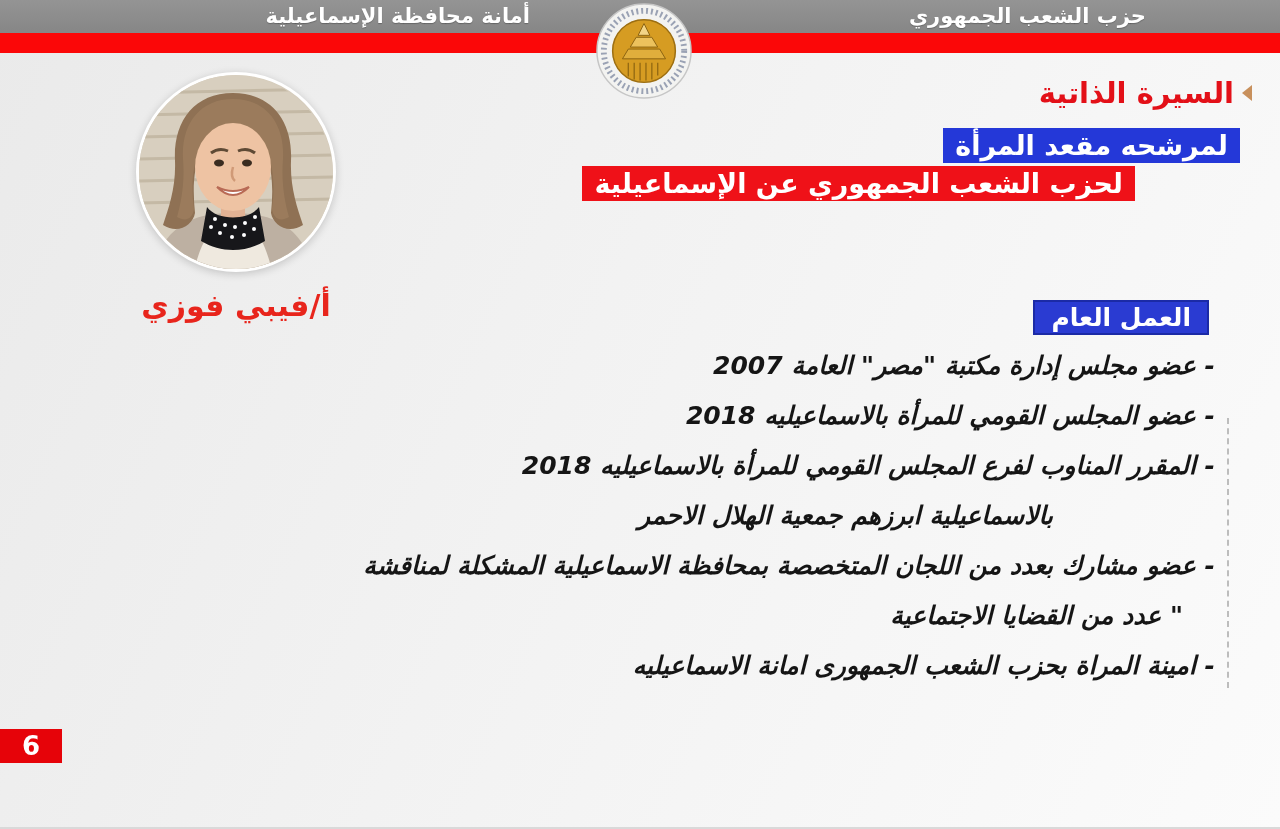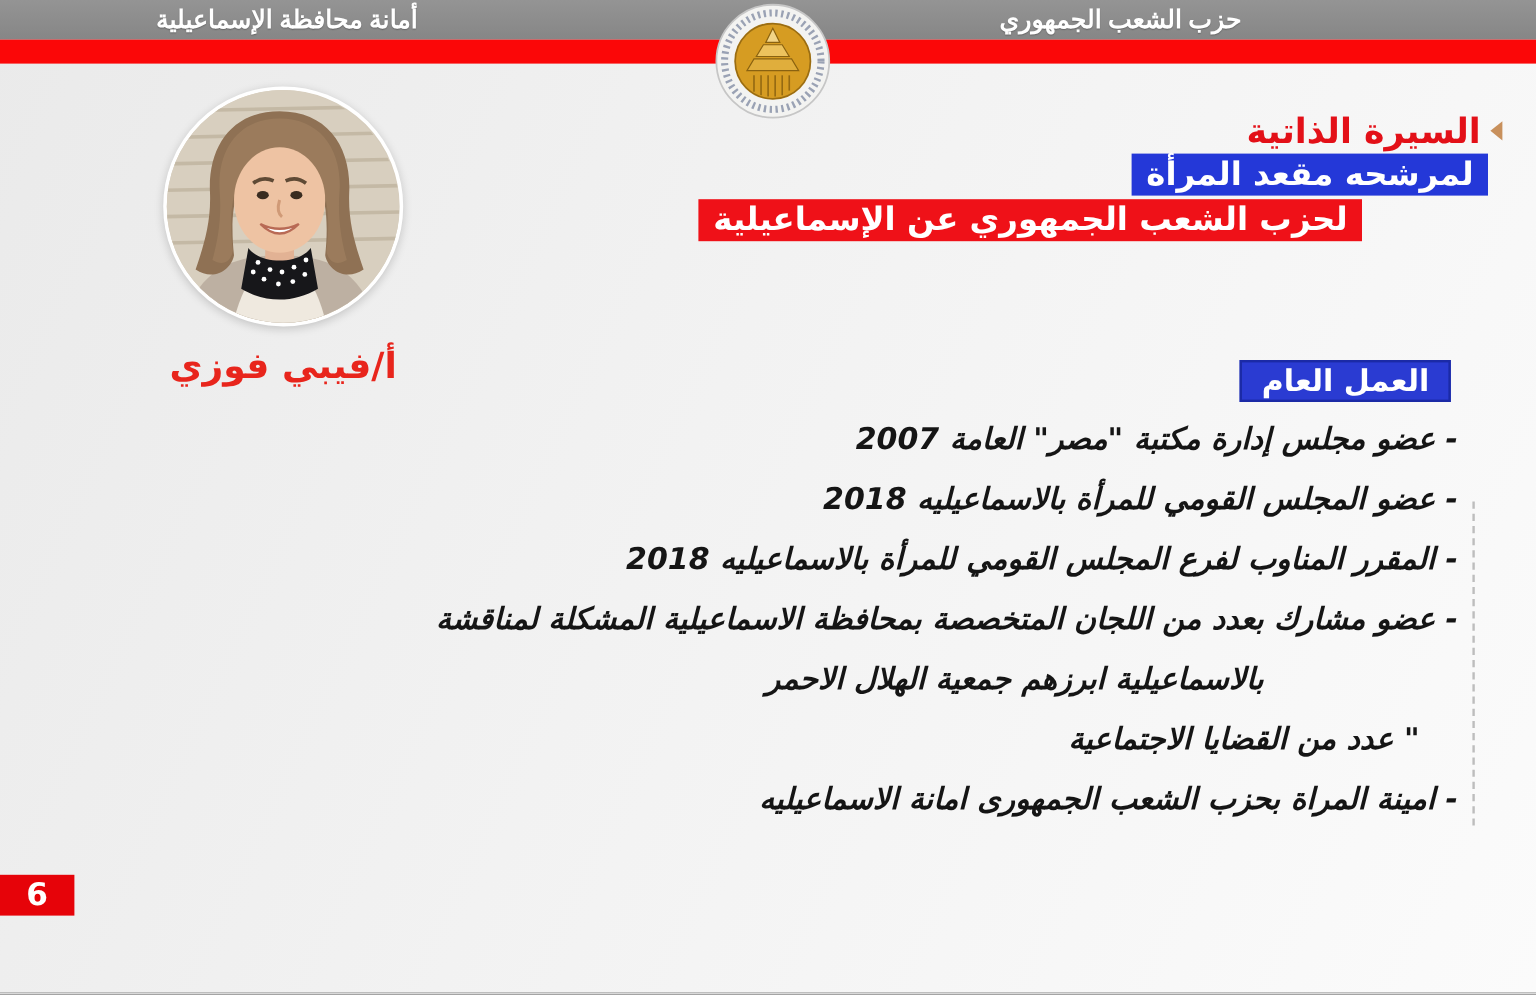--- a/index.html
+++ b/index.html
@@ -14,44 +14,44 @@
     font-family:"DejaVu Sans","Liberation Sans",sans-serif;
     direction:rtl;
   }
   
   .header-bar{
     position:absolute;top:0;left:0;width:1280px;height:33px;
     background:linear-gradient(#949494,#868686);
   }
   .header-title{
     position:absolute;top:0;height:33px;line-height:33px;
-    color:#ffffff;font-size:21px;font-weight:bold;text-align:left;
-    text-shadow:0 1px 1px rgba(0,0,0,.25);white-space:nowrap;font-family:Liberation Serif, serif;
-  }
-  .header-title.right{right:147px;width:300px;}
+    color:#ffffff;font-size:21px;font-weight:bold;text-align:right;
+    text-shadow:0 1px 1px rgba(0,0,0,.25);white-space:nowrap;
+  }
+  .header-title.right{right:134px;width:300px;}
   .header-title.left{left:130px;width:400px;}
   .red-stripe{
     position:absolute;top:33px;left:0;width:1280px;height:20px;
     background:#fb0708;
   }
   
   .logo-wrap{position:absolute;top:2px;left:595px;width:98px;height:98px;z-index:5;}
   
   .photo-wrap{
     position:absolute;top:72px;left:136px;width:200px;height:200px;
     border-radius:50%;overflow:hidden;border:3px solid #ffffff;
     box-shadow:0 2px 8px rgba(0,0,0,.18);background:#d6cdbd;
   }
   .candidate-name{
     position:absolute;top:288px;left:116px;width:240px;
     text-align:center;color:#e8251c;font-size:30px;font-weight:bold;
   }
   
   .cv-title-row{
-    position:absolute;top:92px;right:28px;
+    position:absolute;top:76px;right:28px;
     display:flex;align-items:center;gap:8px;margin-left:44px;
   }
   .marker-triangle{
     width:0;height:0;
     border-top:8px solid transparent;border-bottom:8px solid transparent;
     border-right:10px solid #c8905c;
   }
   .cv-title{color:#e31018;font-size:29px;font-weight:bold;white-space:nowrap;}
   .bar{
     position:absolute;height:35px;line-height:35px;padding:0 12px;
@@ -186,22 +186,22 @@
   </div>
   <div class="bar blue">لمرشحه مقعد المرأة</div>
   <div class="bar red">لحزب الشعب الجمهوري عن الإسماعيلية</div>
 
   <div class="section-badge">العمل العام</div>
 
   <div class="work-list">
     <div class="work-line">- عضو مجلس إدارة مكتبة  "مصر" العامة 2007</div>
     <div class="work-line">- عضو المجلس القومي للمرأة بالاسماعيليه 2018</div>
     <div class="work-line">- المقرر المناوب لفرع المجلس القومي للمرأة بالاسماعيليه 2018</div>
+    <div class="work-line indent-a">بالاسماعيلية ابرزهم جمعية الهلال الاحمر</div>
     <div class="work-line">- عضو مشارك بعدد من اللجان المتخصصة بمحافظة الاسماعيلية المشكلة لمناقشة</div>
-    <div class="work-line indent-a">بالاسماعيلية ابرزهم جمعية الهلال الاحمر</div>
     <div class="work-line indent-b">" عدد من القضايا الاجتماعية</div>
     <div class="work-line">- امينة المراة بحزب الشعب الجمهورى امانة الاسماعيليه</div>
   </div>
   <div class="dashed-rule"></div>
 
   <div class="page-badge">6</div>
 
 </div>
 
 </body></html>

